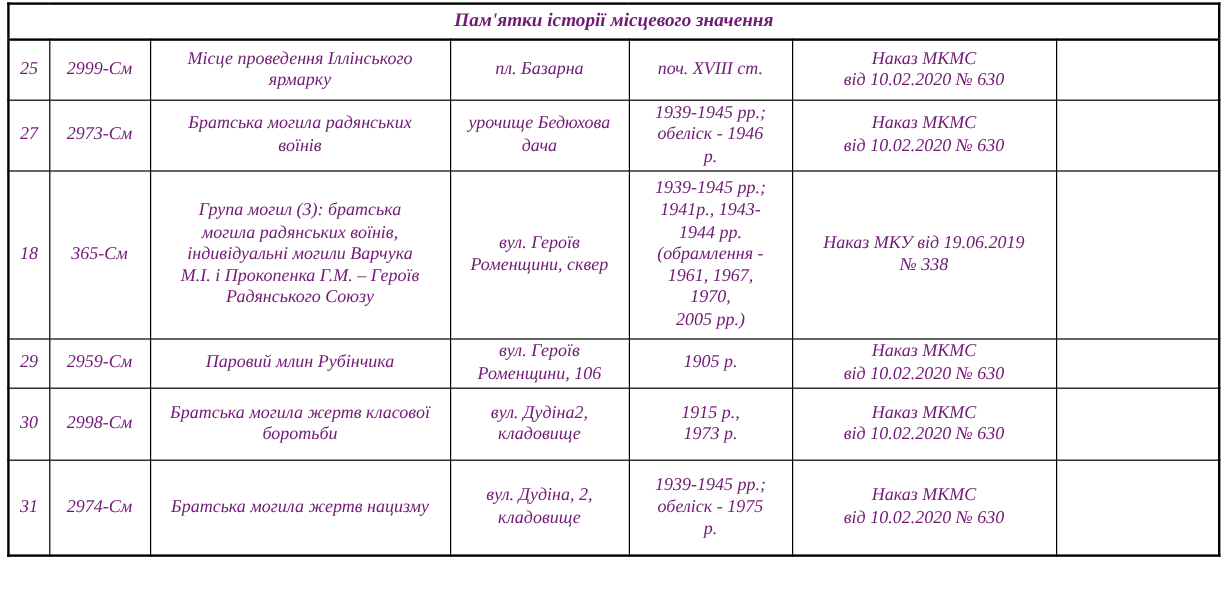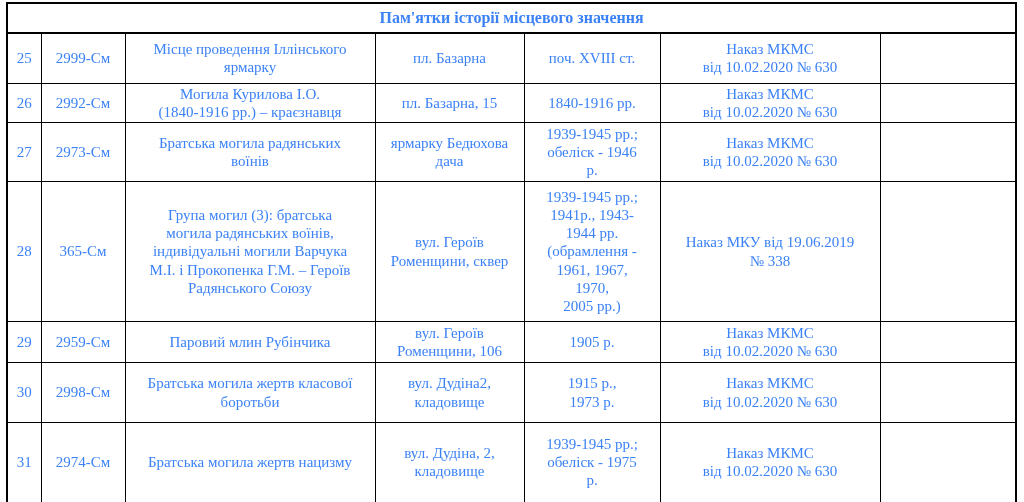--- a/index.html
+++ b/index.html
@@ -17,23 +17,24 @@
     table-layout: fixed;
     border: 2px solid #000;
   }
   table.registry td {
     border: 1px solid #000;
     text-align: center;
     vertical-align: middle;
     padding: 1px 4px;
     font-size: 15px;
     line-height: 1.22;
-    color: #3b82f6;
+    color: #701a75;
     white-space: pre-line;
     overflow: hidden;
+    font-style: italic;
   }
   tr.title-row td {
     font-weight: bold;
     font-size: 16px;
     border-bottom: 2px solid #000;
     padding: 3px 4px;
     white-space: normal;
   }
 </style>
 </head>
@@ -59,49 +60,38 @@
       <td>2999-См</td>
       <td>Місце проведення Іллінського
 ярмарку</td>
       <td>пл. Базарна</td>
       <td>поч. XVIII ст.</td>
       <td>Наказ МКМС
 від 10.02.2020 № 630</td>
       <td></td>
     </tr>
 
-    <tr style="height:35px">
-      <td>26</td>
-      <td>2992-См</td>
-      <td>Могила Курилова І.О.
-(1840-1916 рр.) – краєзнавця</td>
-      <td>пл. Базарна, 15</td>
-      <td>1840-1916 рр.</td>
-      <td>Наказ МКМС
-від 10.02.2020 № 630</td>
-      <td></td>
-    </tr>
 
     <tr style="height:59px">
       <td>27</td>
       <td>2973-См</td>
       <td>Братська могила радянських
 воїнів</td>
-      <td>ярмарку Бедюхова
+      <td>урочище Бедюхова
 дача</td>
       <td>1939-1945 рр.;
 обеліск - 1946
 р.</td>
       <td>Наказ МКМС
 від 10.02.2020 № 630</td>
       <td></td>
     </tr>
 
     <tr style="height:140px">
-      <td>28</td>
+      <td>18</td>
       <td>365-См</td>
       <td>Група могил (3): братська
 могила радянських воїнів,
 індивідуальні могили Варчука
 М.І. і Прокопенка Г.М. – Героїв
 Радянського Союзу</td>
       <td>вул. Героїв
 Роменщини, сквер</td>
       <td>1939-1945 рр.;
 1941р., 1943-

